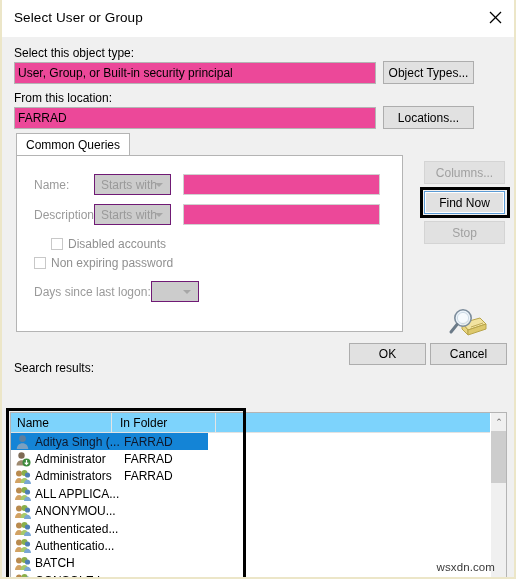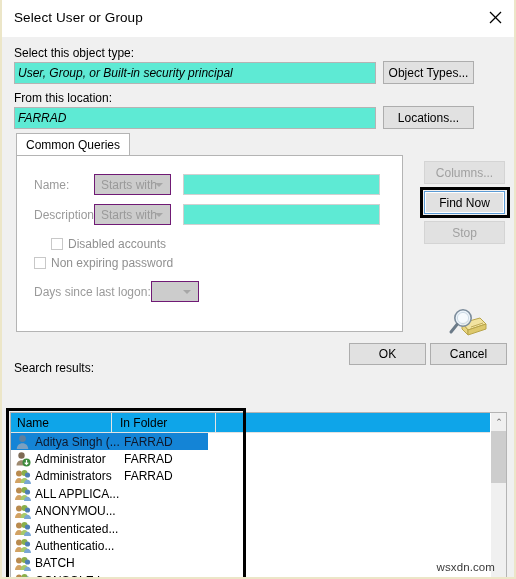--- a/index.html
+++ b/index.html
@@ -65,31 +65,30 @@
 
   .lbl {
     position: absolute;
     font-size: 12px;
     color: #000000;
     white-space: nowrap;
   }
 
   .textbox {
     position: absolute;
-    background: #5eead4;
+    background: #ec4899;
     border: 1px solid #b4b4b4;
     box-sizing: border-box;
     font-size: 12px;
     color: #000;
     display: flex;
     align-items: center;
     padding-left: 3px;
     overflow: hidden;
     white-space: nowrap;
-    font-style: italic;
   }
 
   .btn {
     position: absolute;
     background: #e1e1e1;
     border: 1px solid #adadad;
     box-sizing: border-box;
     font-size: 12px;
     color: #000;
     display: flex;
@@ -195,21 +194,21 @@
     background: #ffffff;
     border: 1px solid #b4b4b4;
     box-sizing: border-box;
     overflow: hidden;
   }
   .lv-header {
     position: absolute;
     left: 0; top: 0;
     width: 100%;
     height: 20px;
-    background: #0ea5e9;
+    background: #7dd3fc;
     border-bottom: 1px solid #e2e2e2;
     box-sizing: border-box;
   }
   .lv-col {
     position: absolute;
     top: 3px;
     font-size: 12px;
     color: #000;
     white-space: nowrap;
   }

